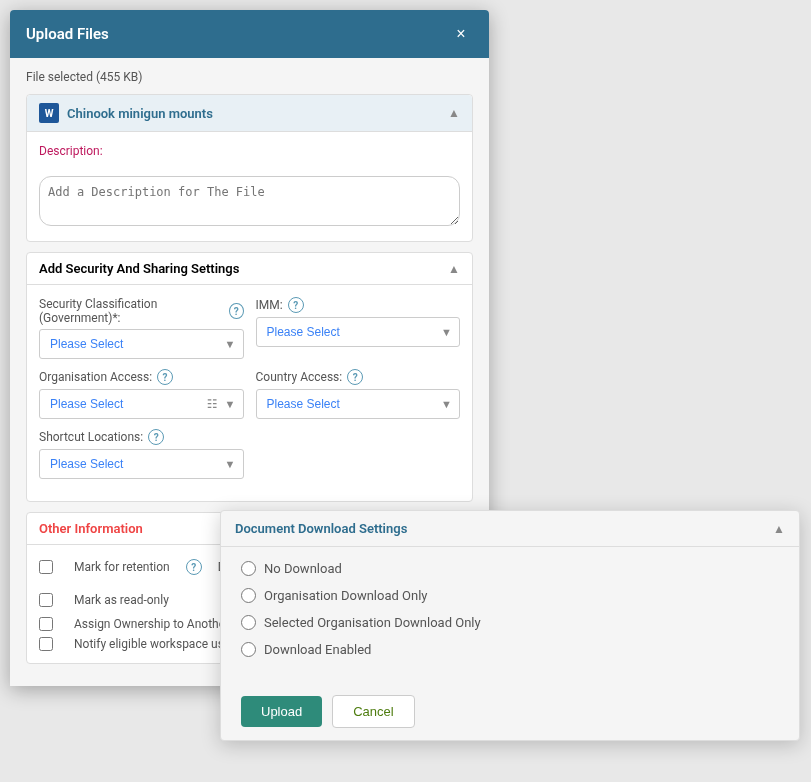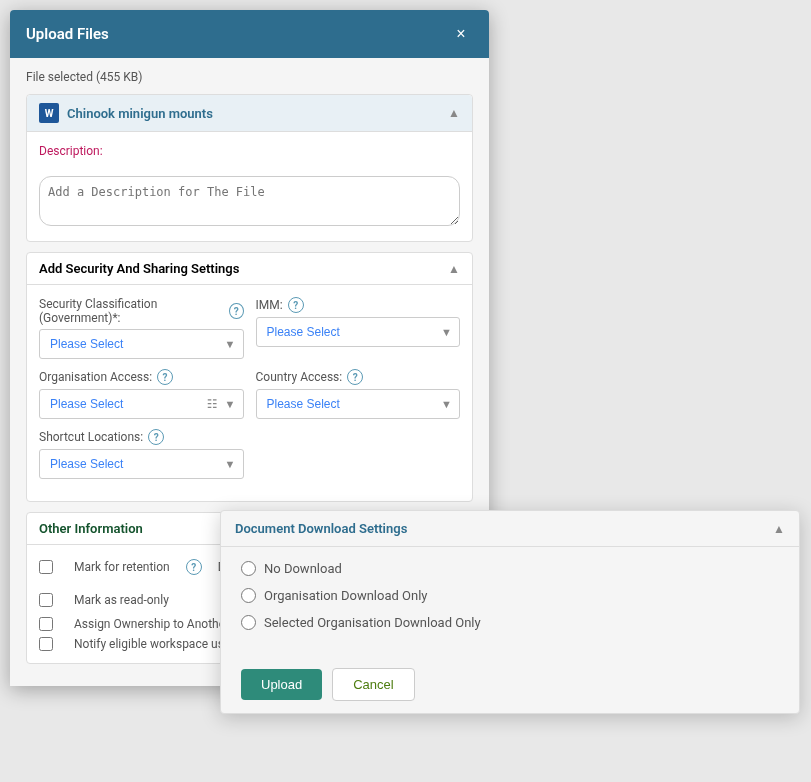--- a/index.html
+++ b/index.html
@@ -238,21 +238,21 @@
     .other-info-header {
       padding: 8px 12px;
       display: flex;
       align-items: center;
       justify-content: space-between;
       border-bottom: 1px solid #ddd;
     }
 
     .other-info-title {
       font-weight: 600;
-      color: #14532d;
+      color: #ef4444;
       font-size: 13px;
     }
 
     .other-info-content {
       padding: 12px;
     }
 
     .other-info-row {
       display: flex;
       align-items: center;
@@ -585,19 +585,23 @@
       <span>No Download</span>
     </label>
     <label class="radio-option">
       <input type="radio" name="download" style="">
       <span>Organisation Download Only</span>
     </label>
     <label class="radio-option">
       <input type="radio" name="download" style="">
       <span>Selected Organisation Download Only</span>
     </label>
+    <label class="radio-option">
+      <input type="radio" name="download" style="">
+      <span>Download Enabled</span>
+    </label>
   </div>
 
   <div class="modal-footer">
     <button class="btn-upload">Upload</button>
     <button class="btn-cancel">Cancel</button>
   </div>
 </div>
 
 </body></html>

